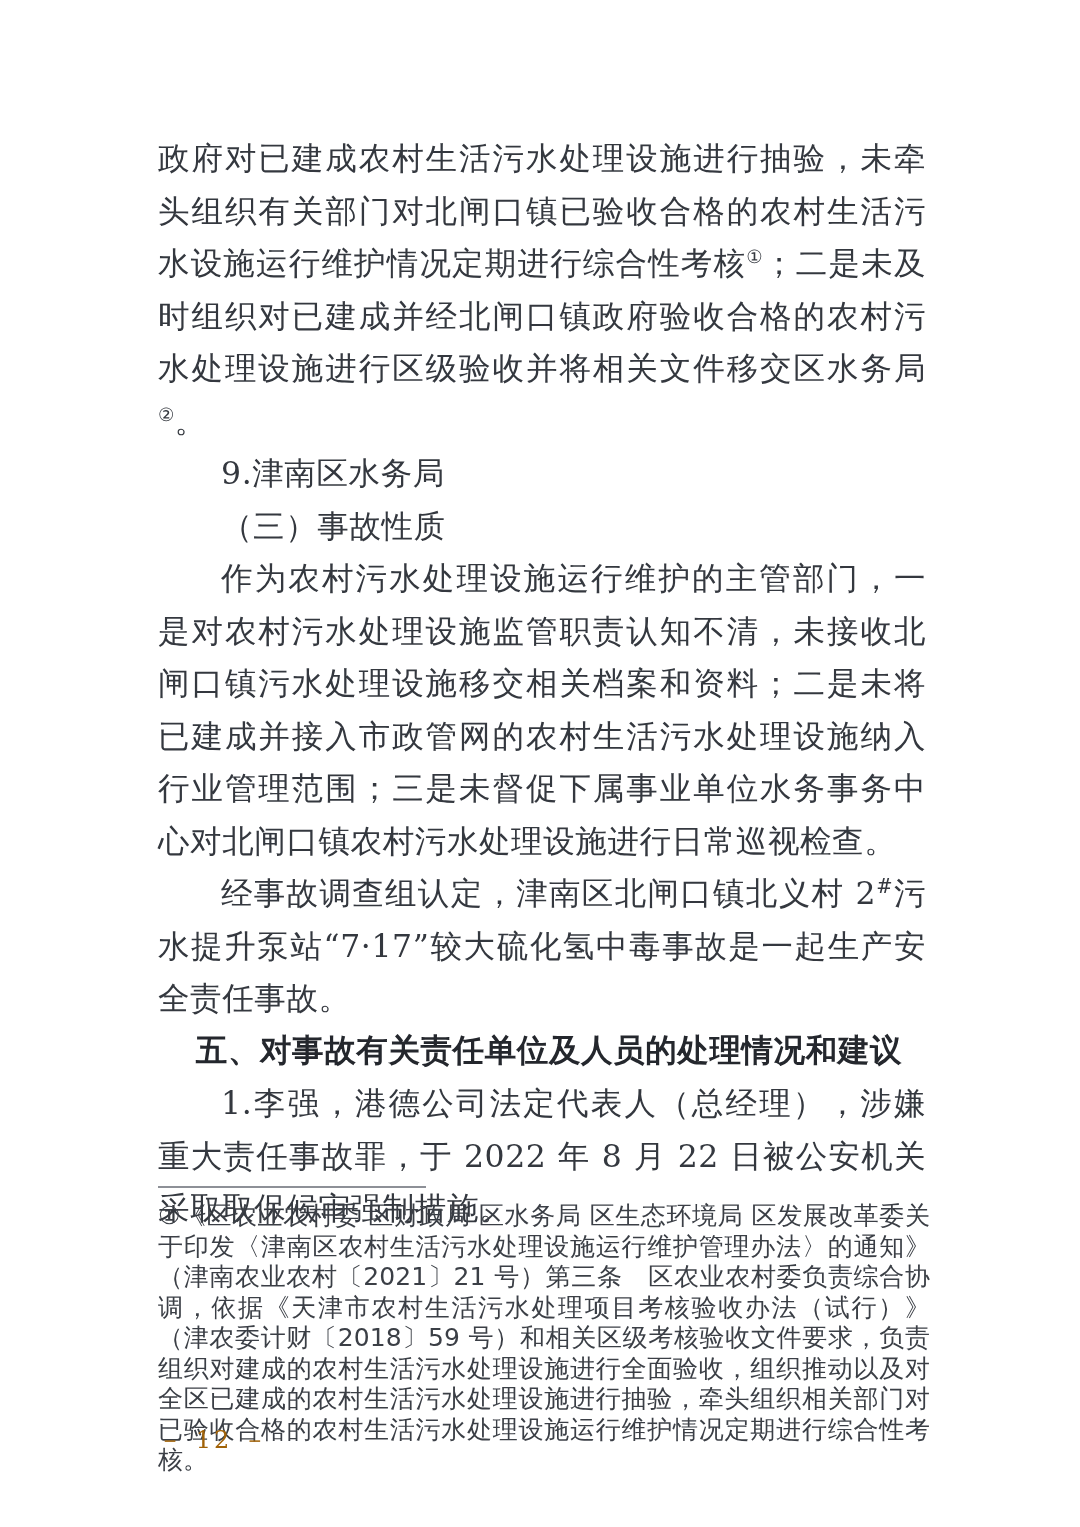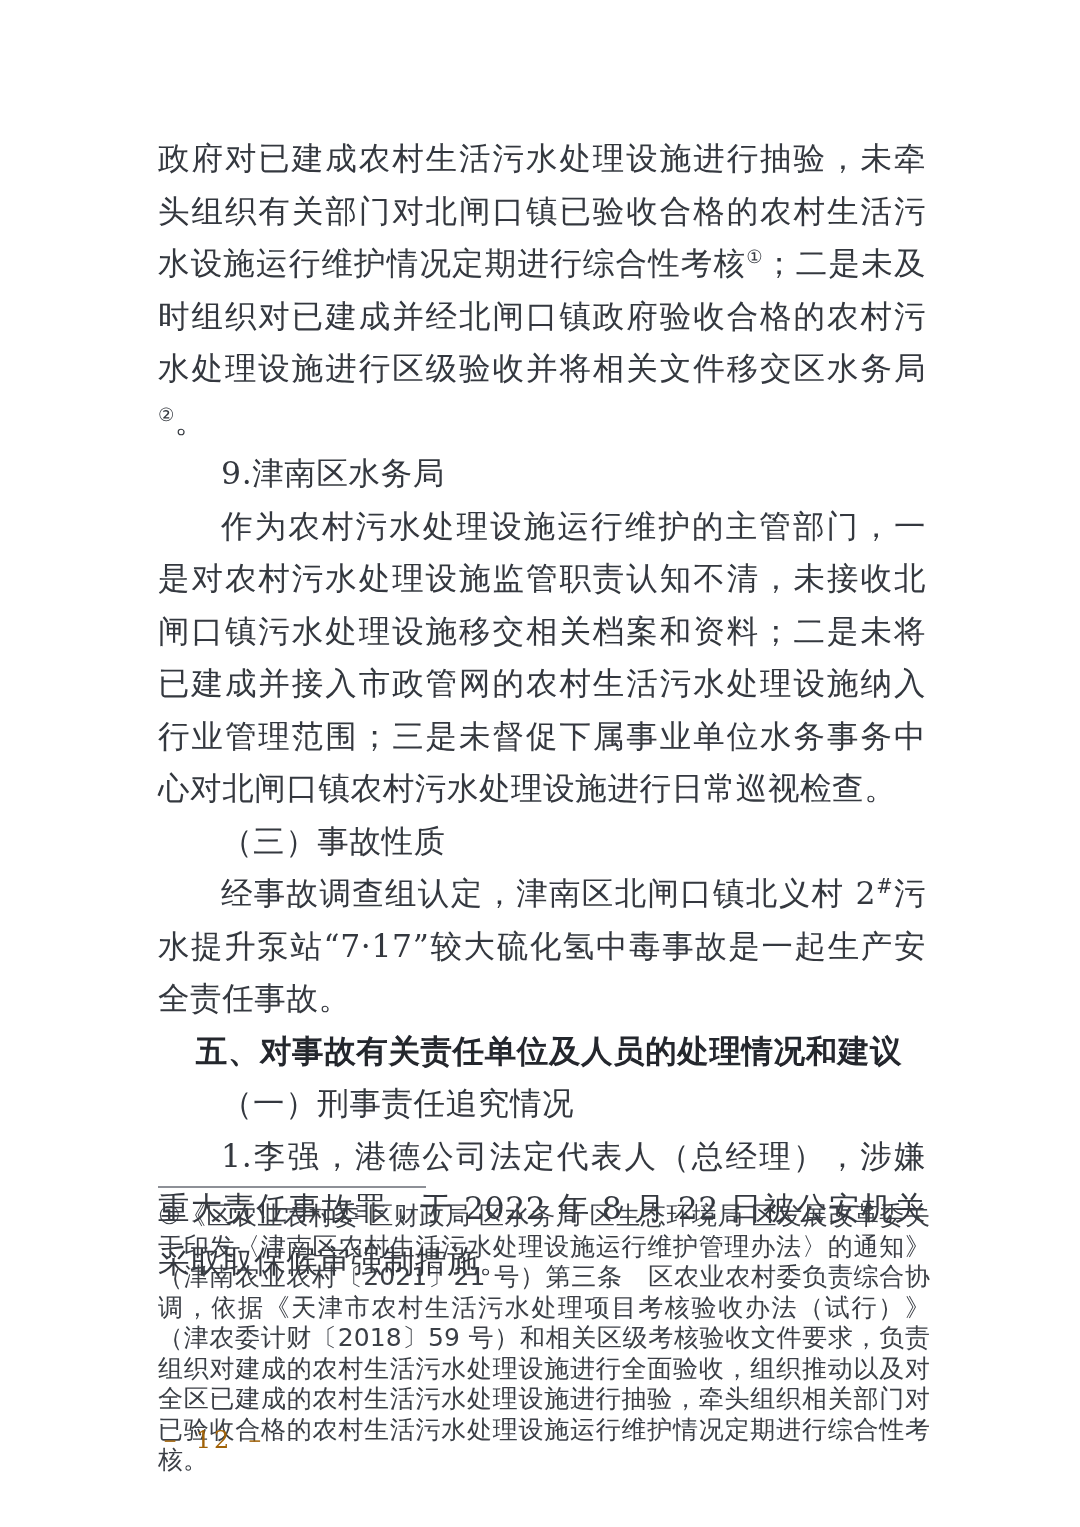--- a/index.html
+++ b/index.html
@@ -44,21 +44,21 @@
 
   
   .heading-bold {
     font-size: 31.5px;
     line-height: 52.5px;
     letter-spacing: 0.6px;
     margin: 0;
     text-indent: 1.2em;
     font-weight: 700;
     color: #24272d;
-    font-family: Liberation Sans, sans-serif;
+    font-family: Liberation Serif, serif;
   }
 
   sup.fn {
     font-size: 0.58em;
     vertical-align: super;
     line-height: 0;
     letter-spacing: 0;
   }
   sup.hash {
     font-size: 0.62em;
@@ -106,29 +106,28 @@
 <body>
 
 <div class="page">
 
   <div class="content">
 
     <p class="para cont"><span>政府对已建成农村生活污水处理设施进行抽验，未牵头组织有关部门对北闸口镇已验收合格的农村生活污水设施运行维护情况定期进行综合性考核</span><sup class="fn">①</sup><span>；二是未及时组织对已建成并经北闸口镇政府验收合格的农村污水处理设施进行区级验收并将相关文件移交区水务局</span><sup class="fn">②</sup><span>。</span></p>
 
     <p class="para indent">9.津南区水务局</p>
 
+    <p class="para indent">（三）事故性质</p>
+
     <p class="para indent">作为农村污水处理设施运行维护的主管部门，一是对农村污水处理设施监管职责认知不清，未接收北闸口镇污水处理设施移交相关档案和资料；二是未将已建成并接入市政管网的农村生活污水处理设施纳入行业管理范围；三是未督促下属事业单位水务事务中心对北闸口镇农村污水处理设施进行日常巡视检查。</p>
-
-    <p class="para indent">（三）事故性质</p>
 
     <p class="para indent"><span>经事故调查组认定，津南区北闸口镇北义村 2</span><sup class="hash">#</sup><span>污水提升泵站“7·17”较大硫化氢中毒事故是一起生产安全责任事故。</span></p>
 
     <p class="heading-bold">五、对事故有关责任单位及人员的处理情况和建议</p>
 
-    <p class="para indent">（一）刑事责任追究情况</p>
 
     <p class="para indent">1.李强，港德公司法定代表人（总经理），涉嫌重大责任事故罪，于 2022 年 8 月 22 日被公安机关采取取保候审强制措施。</p>
 
   </div>
 
   <div class="footnote-area">
     <div class="footnote-rule"></div>
     <p class="footnote">①《区农业农村委 区财政局 区水务局 区生态环境局 区发展改革委关于印发〈津南区农村生活污水处理设施运行维护管理办法〉的通知》（津南农业农村〔2021〕21 号）第三条　区农业农村委负责综合协调，依据《天津市农村生活污水处理项目考核验收办法（试行）》（津农委计财〔2018〕59 号）和相关区级考核验收文件要求，负责组织对建成的农村生活污水处理设施进行全面验收，组织推动以及对全区已建成的农村生活污水处理设施进行抽验，牵头组织相关部门对已验收合格的农村生活污水处理设施运行维护情况定期进行综合性考核。</p>
   </div>
 

